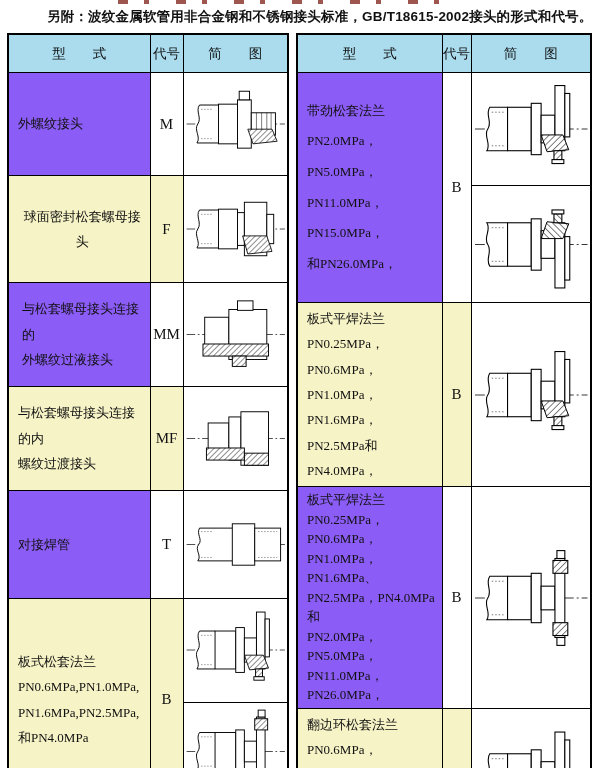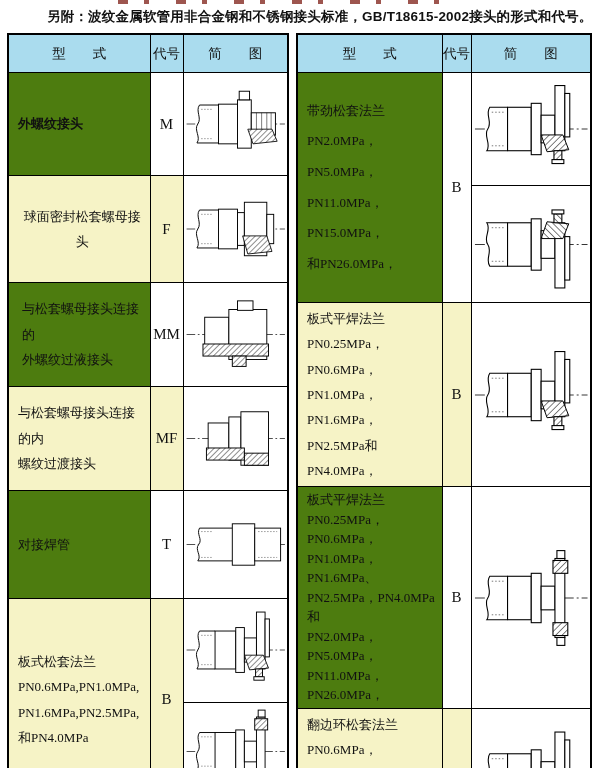--- a/index.html
+++ b/index.html
@@ -20,21 +20,21 @@
   }
   .tables{position:absolute;left:7px;top:33px;display:flex;gap:7px;align-items:flex-start;}
   table{border-collapse:collapse;table-layout:fixed;border:2px solid #000;}
   th,td{border:1px solid #000;padding:0;overflow:hidden;}
   th{
     background:var(--blue);font-weight:normal;font-size:13.5px;height:37px;
     text-align:center;vertical-align:middle;
   }
   td.type{
     font-size:13px;line-height:1.95;vertical-align:middle;
-    padding:3px 3px 3px 9px;white-space:pre-line;background:#4d7c0f;
+    padding:3px 3px 3px 9px;white-space:pre-line;background:#8b5cf6;
   }
   td.code{
     text-align:center;vertical-align:middle;font-size:15px;background:#fff;
   }
   td.diag{background:#fff;vertical-align:middle;}
   td.diag svg{display:block;width:100%;height:100%;}
   tr.hl td.type, tr.hl td.code{background:var(--yellow);}
 </style>
 </head>
 <body>
@@ -52,21 +52,21 @@
       </colgroup>
       <thead>
         <tr>
           <th>型　　式</th>
           <th>代号</th>
           <th>简　　图</th>
         </tr>
       </thead>
       <tbody>
         <tr>
-          <td class="type" style="line-height: 1.95; height: 96px; font-weight: bold;">外螺纹接头</td>
+          <td class="type" style="line-height: 1.95; height: 96px;">外螺纹接头</td>
           <td class="code">M</td>
           <td class="diag" style="height: 96px;">
             <svg viewBox="0 0 120 100" preserveAspectRatio="xMidYMid meet">
               <defs>
                 <pattern id="h1" width="4.5" height="4.5" patternUnits="userSpaceOnUse" patternTransform="rotate(45)">
                   <rect width="4.5" height="4.5" fill="#fff"></rect>
                   <line x1="0" y1="0" x2="0" y2="4.5" stroke="#444" stroke-width="1.4"></line>
                 </pattern>
               </defs>
               <line x1="3" y1="50" x2="117" y2="50" stroke="#000" stroke-width="0.8" stroke-dasharray="10 3 2 3"></line>

